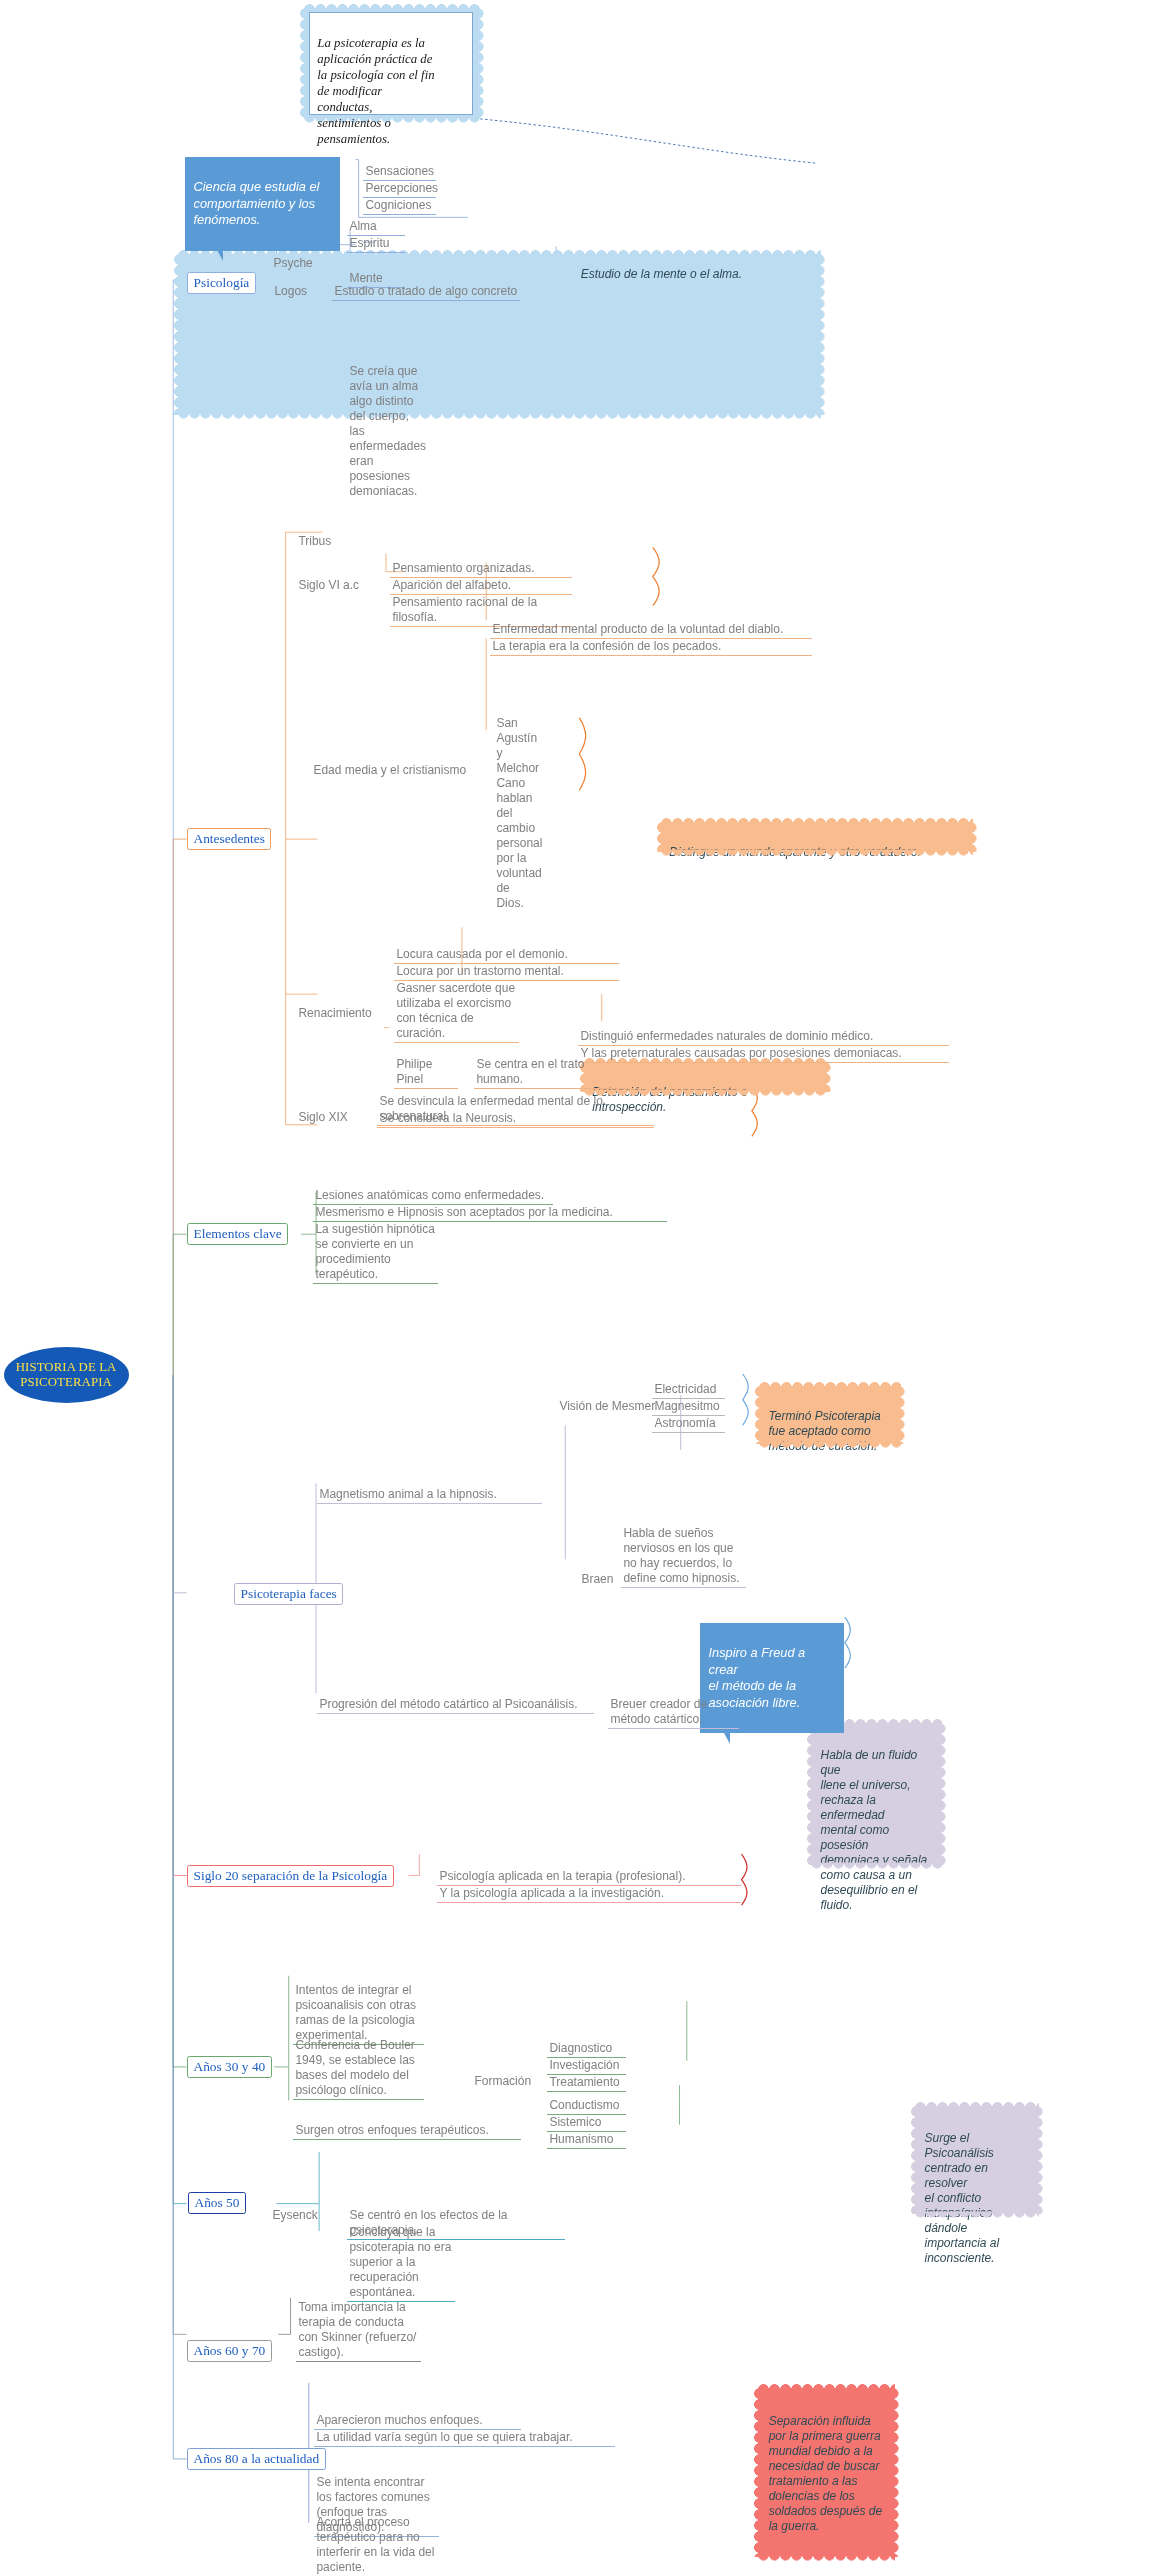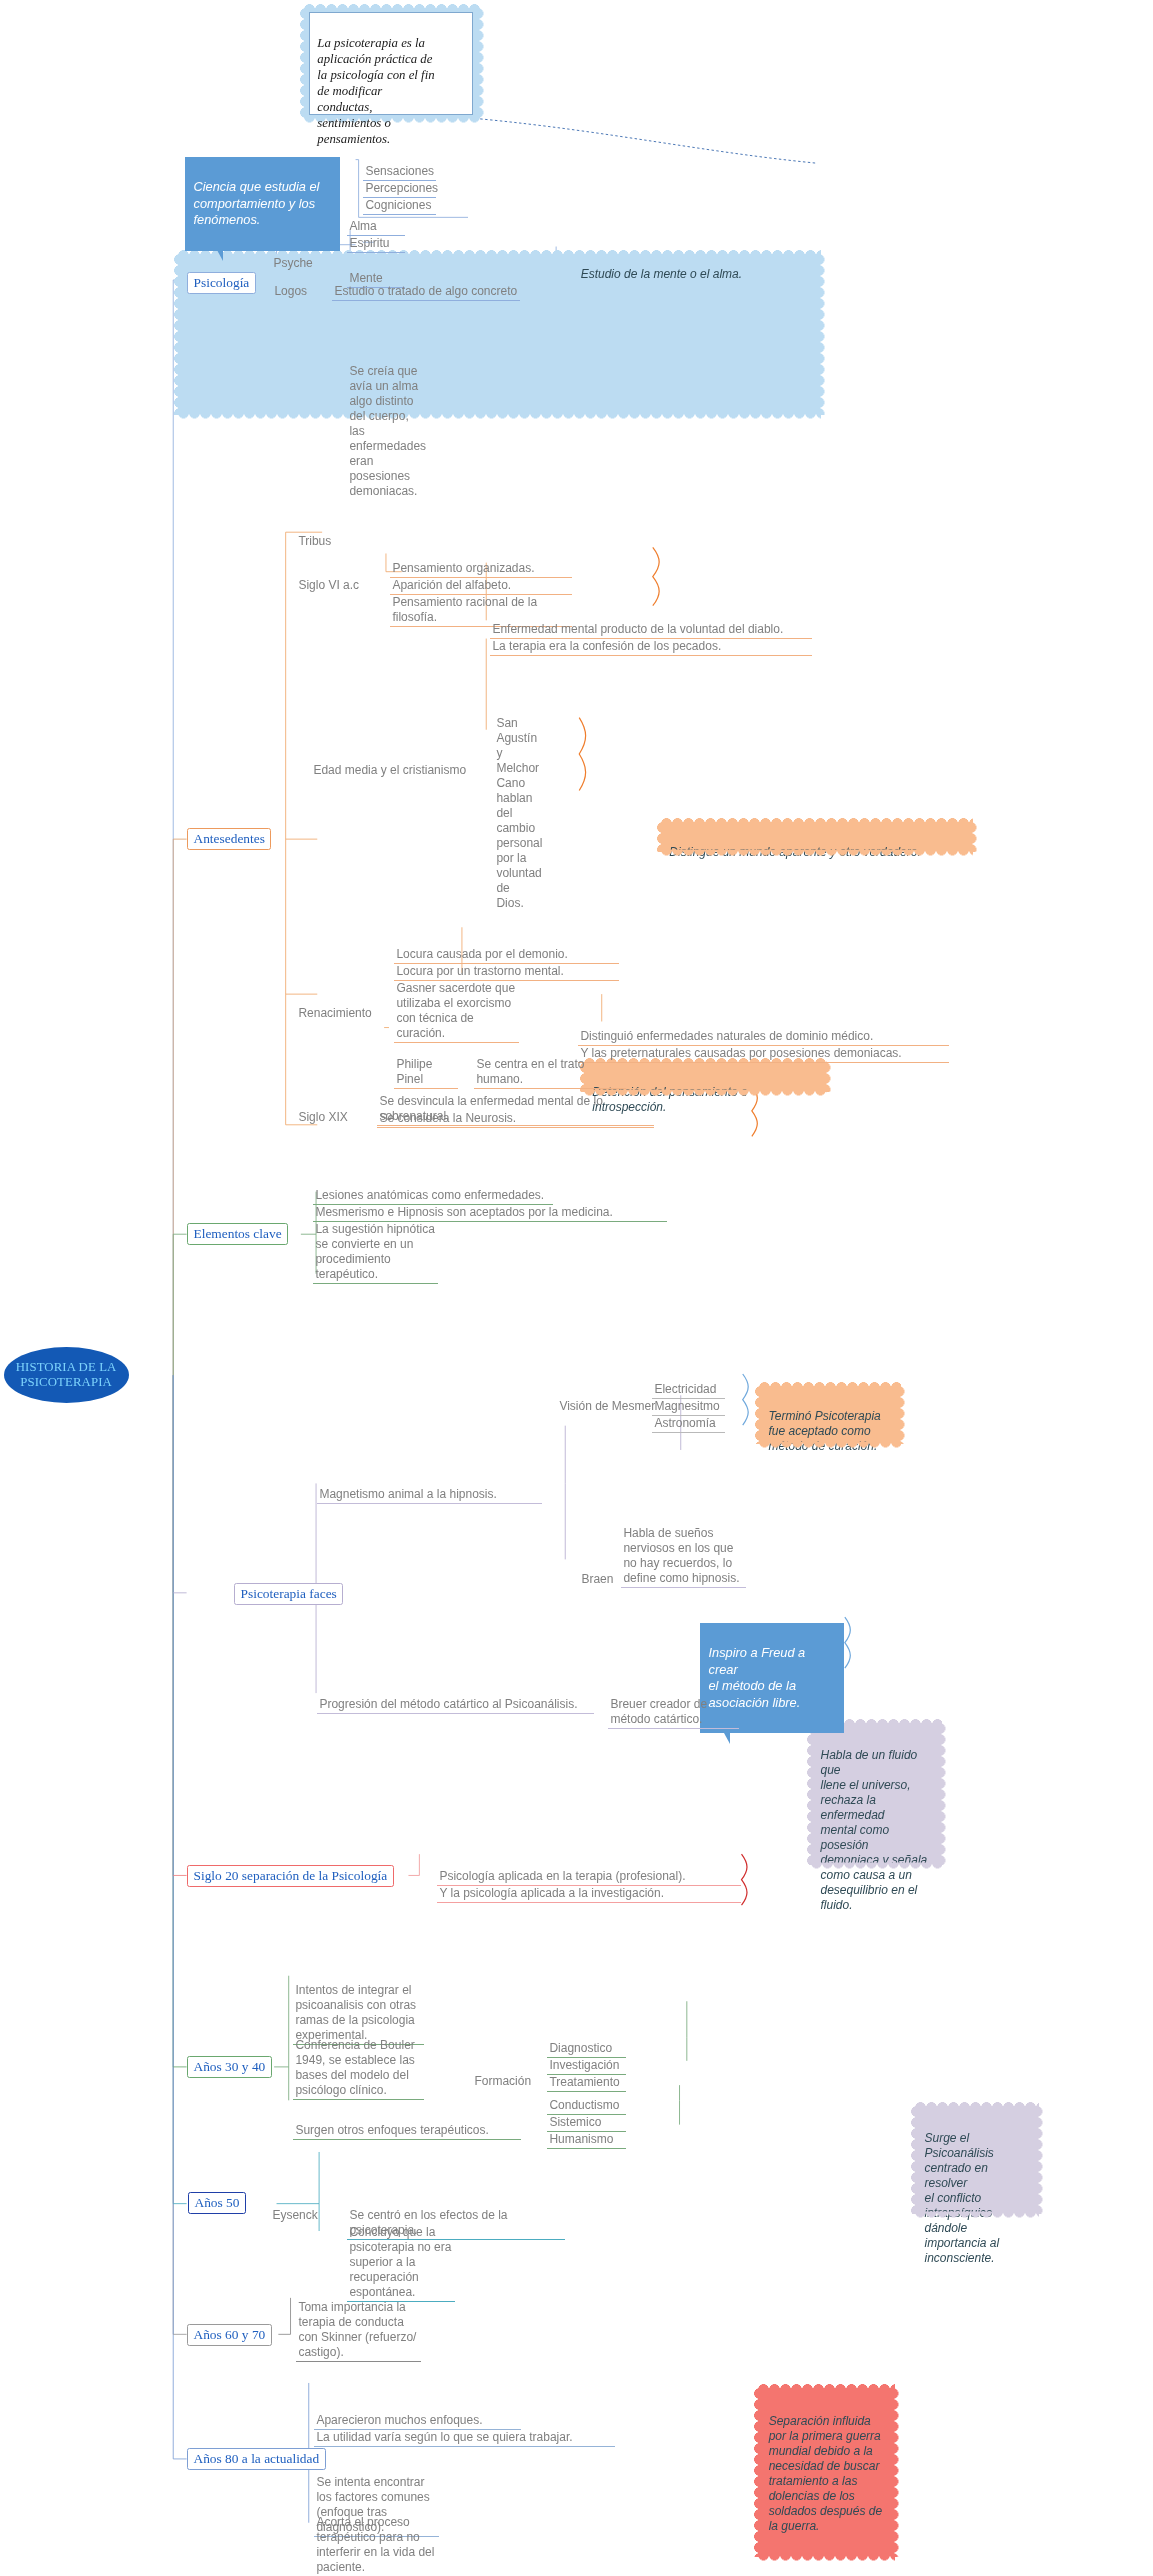--- a/index.html
+++ b/index.html
@@ -31,27 +31,27 @@
     font-family:"Liberation Serif", serif;
     color:#1f5fbf;font-size:13.4px;line-height:16px;
     background:#fff;border:0.7px solid #8faedd;border-radius:2.4px;
     padding:1.8px 5.5px 2.4px 5.5px;white-space:nowrap;
   }
   .branch.orange{border-color:#ed9a5d;}
   .branch.green{border-color:#6aa86f;}
   .branch.purple{border-color:#b6aed0;margin-left:47px;}
   .branch.red{border-color:#ef6a6a;}
   .branch.teal{border-color:#1f3fa8;border-width:1.2px;}
-  .branch.grey{border-color:#9a9a9a;}
+  .branch.grey{border-color:#9a9a9a;margin-top:16px;}
   .branch.lblue{border-color:#7e9fd4;}
 
   
   .root{
     background:#1359b5;border-radius:50%;
-    color:#7dd3fc;font-family:"Liberation Serif", serif;font-size:12.8px;line-height:15px;
+    color:#fde047;font-family:"Liberation Serif", serif;font-size:12.8px;line-height:15px;
     text-align:center;display:flex;align-items:center;justify-content:center;
     letter-spacing:0.1px;
   }
 
   
   .callout{
     font-style:italic;color:#2f4a55;font-size:12px;line-height:15px;
     padding:8.5px 9.7px;white-space:pre-line;
   }
   .sc-orange{background:#f9bc8f;}

